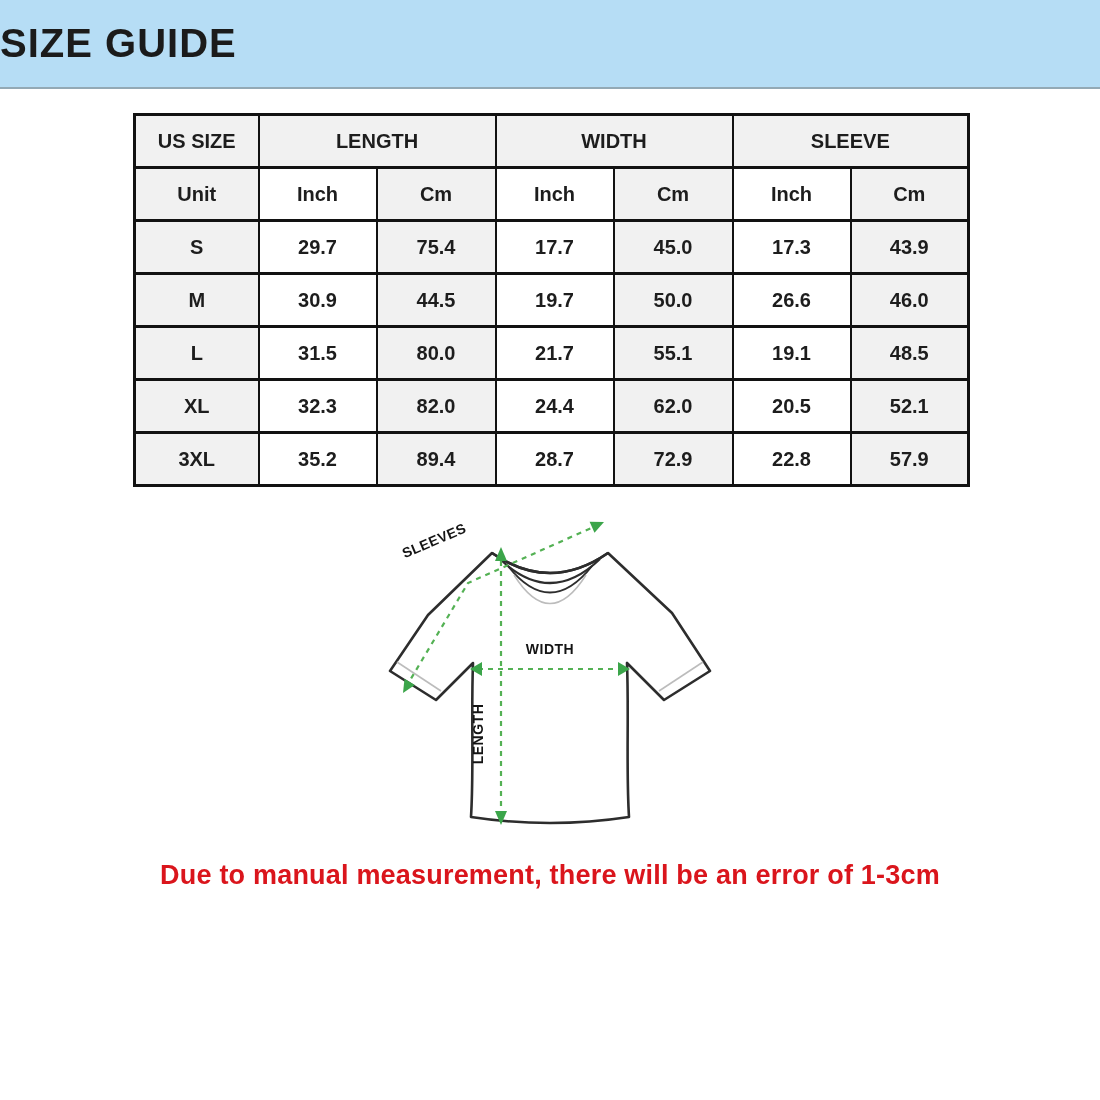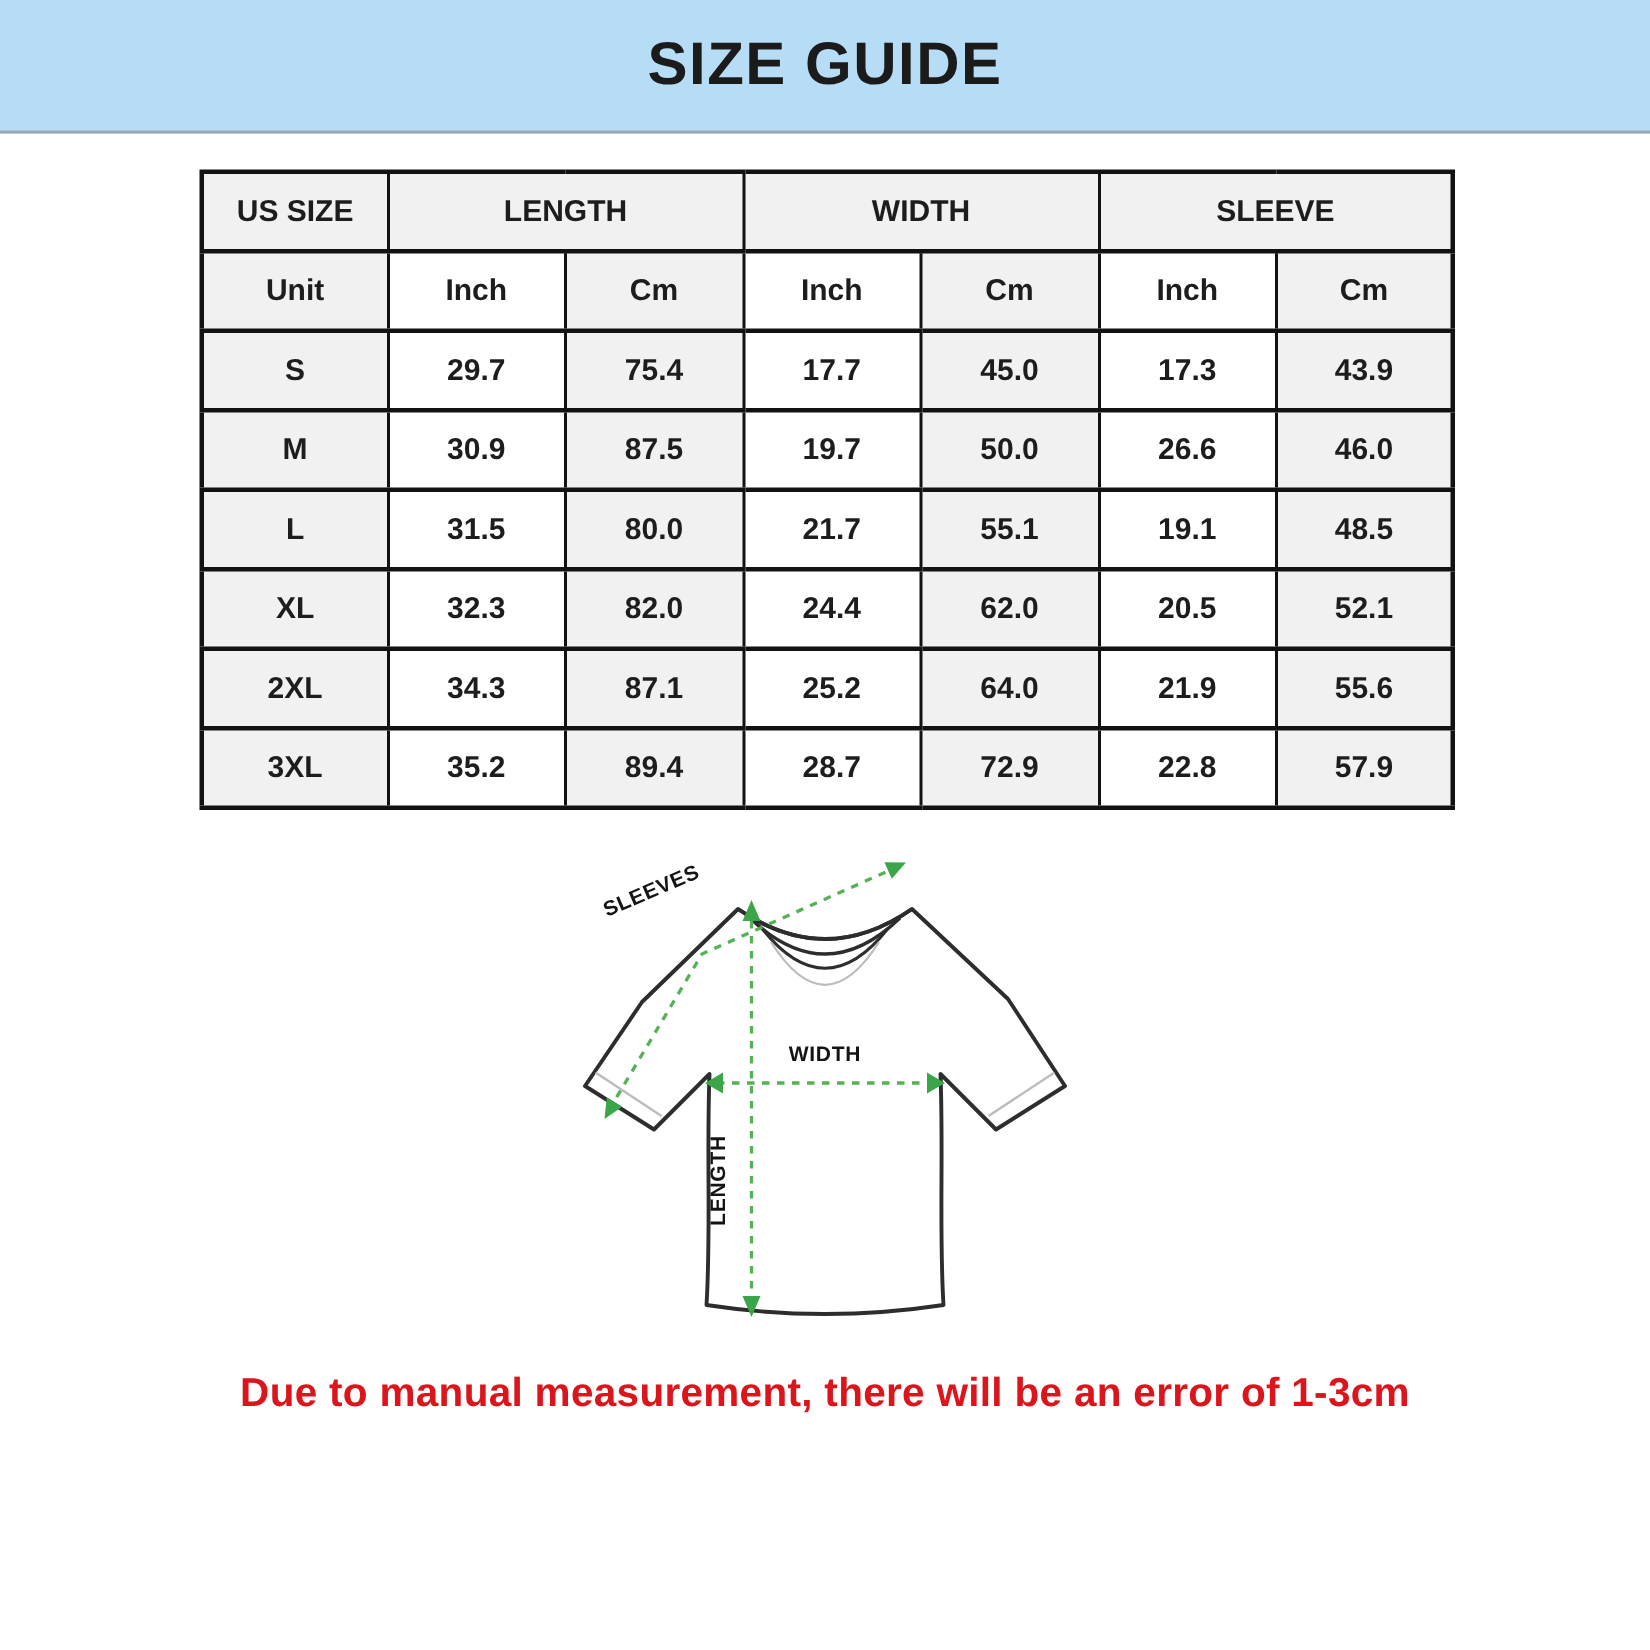--- a/index.html
+++ b/index.html
@@ -2,21 +2,21 @@
 <html><head>
 <meta charset="utf-8">
 <style>
   html,body{margin:0;padding:0;}
   body{
     width:1100px;height:1100px;background:#ffffff;overflow:hidden;
     font-family:"Liberation Sans",sans-serif;
   }
   .banner{
     height:87px;background:#b6ddf5;border-bottom:2px solid #93a9b5;
-    display:flex;align-items:center;justify-content:center;
+    display:flex;align-items:center;
   }
   .banner .title{
     font-size:40px;font-weight:bold;color:#1b1b1b;letter-spacing:1px;margin:0;
   }
   .table-wrap{width:834px;margin:24px auto 0;}
   table.size-table{
     border-collapse:collapse;width:100%;table-layout:fixed;
     border:3px solid #121212;
     padding-left:21px;
   }
@@ -72,21 +72,21 @@
         <td>29.7</td>
         <td class="g">75.4</td>
         <td>17.7</td>
         <td class="g">45.0</td>
         <td>17.3</td>
         <td class="g">43.9</td>
       </tr>
       <tr>
         <td class="g">M</td>
         <td>30.9</td>
-        <td class="g">87.5</td>
+        <td class="g">44.5</td>
         <td>19.7</td>
         <td class="g">50.0</td>
         <td>26.6</td>
         <td class="g">46.0</td>
       </tr>
       <tr>
         <td class="g">L</td>
         <td>31.5</td>
         <td class="g">80.0</td>
         <td>21.7</td>
@@ -95,29 +95,20 @@
         <td class="g">48.5</td>
       </tr>
       <tr>
         <td class="g">XL</td>
         <td>32.3</td>
         <td class="g">82.0</td>
         <td>24.4</td>
         <td class="g">62.0</td>
         <td>20.5</td>
         <td class="g">52.1</td>
-      </tr>
-      <tr>
-        <td class="g">2XL</td>
-        <td>34.3</td>
-        <td class="g">87.1</td>
-        <td>25.2</td>
-        <td class="g">64.0</td>
-        <td>21.9</td>
-        <td class="g">55.6</td>
       </tr>
       <tr>
         <td class="g">3XL</td>
         <td>35.2</td>
         <td class="g">89.4</td>
         <td>28.7</td>
         <td class="g">72.9</td>
         <td>22.8</td>
         <td class="g">57.9</td>
       </tr>

